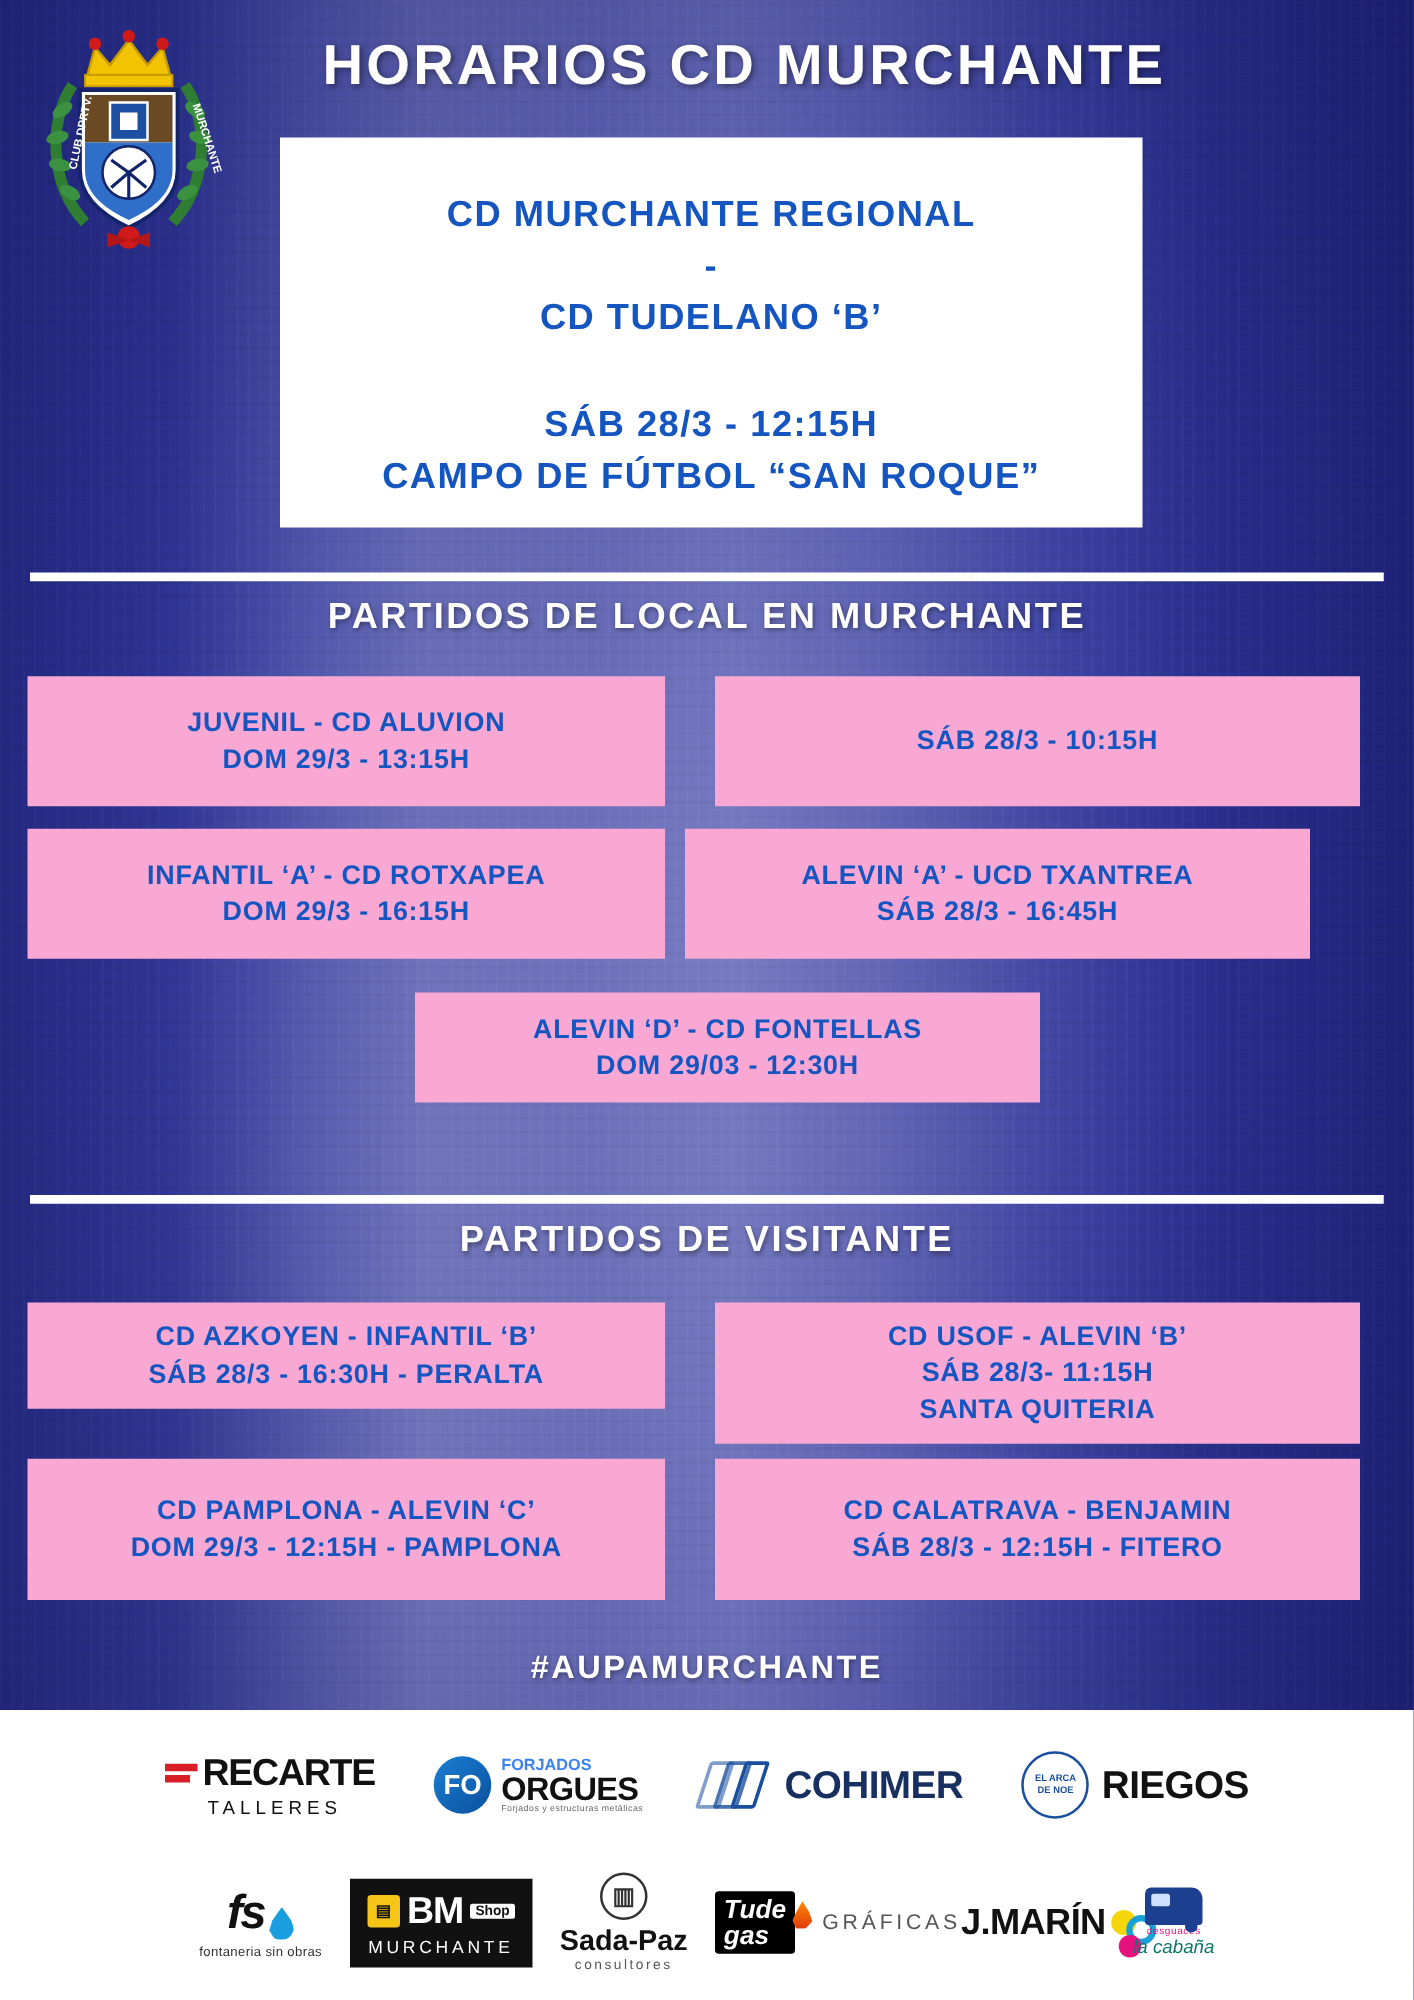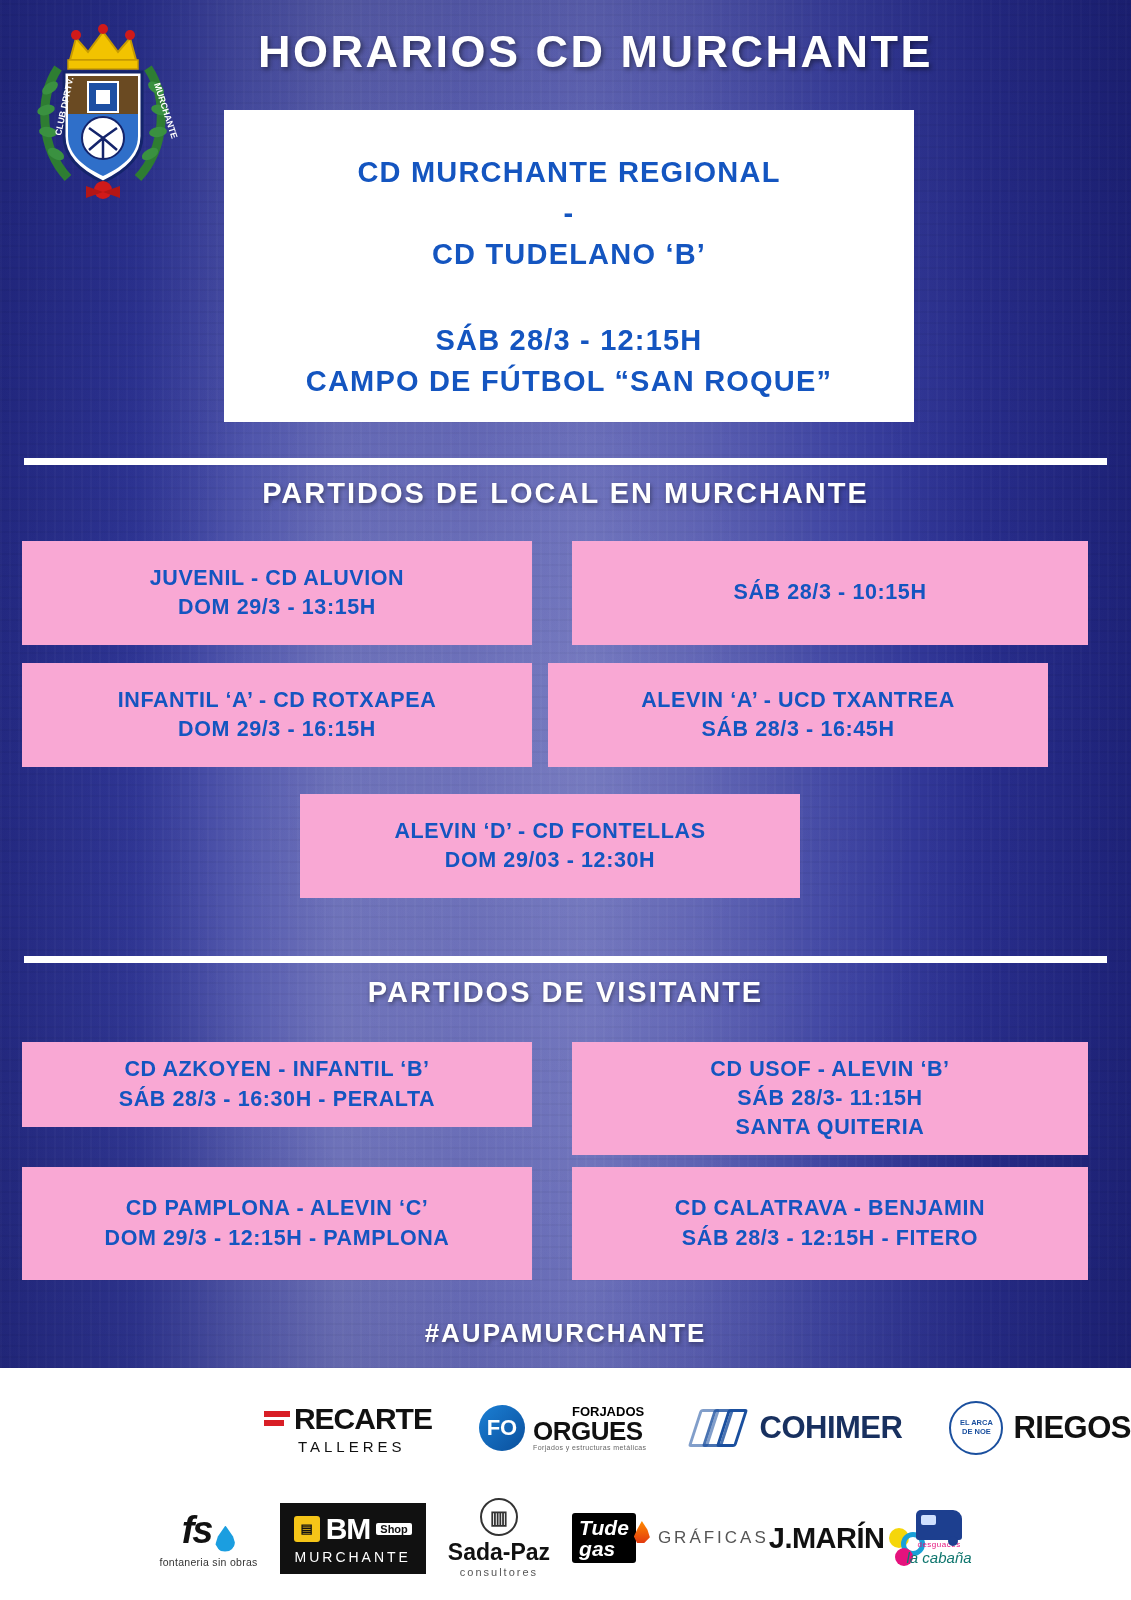--- a/index.html
+++ b/index.html
@@ -141,42 +141,42 @@
 
   
   .sponsors {
     position: absolute;
     left: 0; top: 1368px;
     width: 1131px; height: 232px;
     background: #ffffff;
     z-index: 3;
   }
   .sp-row { position: absolute; left: 0; width: 1131px; display: flex; align-items: center; justify-content: center; }
-  .sp-row-1 { top: 14px; height: 92px; gap: 47px; justify-content: flex-end; }
+  .sp-row-1 { top: 14px; height: 92px; gap: 47px; }
   .sp-row-2 { top: 116px; height: 108px; gap: 22px; }
   .sp { display: flex; align-items: center; justify-content: center; position: relative; }
 
   
   .recarte { flex-direction: column; align-items: flex-start; }
   .recarte .r1 { display:flex; align-items:center; }
   .recarte .bars { display:flex; flex-direction:column; gap:3px; margin-right:4px; }
   .recarte .bars i { display:block; width:26px; height:6px; background:#d81e26; }
   .recarte .bars i:nth-child(2){ width:20px; }
   .recarte .big { font-size:30px; font-weight:bold; letter-spacing:-1px; color:#111; }
   .recarte .sub { font-size:15px; letter-spacing:4px; color:#111; margin-left:34px; margin-top:2px; }
 
   .orgues { align-items:center; gap:8px; }
   .orgues .fo {
     width:46px;height:46px;border-radius:50%;
     background: linear-gradient(135deg,#1b7fd4,#0a4f9c);
     color:#fff;font-size:22px;font-weight:bold;
     display:flex;align-items:center;justify-content:center;
   }
   .orgues .txt { line-height:1.0; }
-  .orgues .t1 { font-size:13px;font-weight:bold;color:#000000;margin-left:39px; }
+  .orgues .t1 { font-size:13px;font-weight:bold;color:#3b82f6; }
   .orgues .t2 { font-size:26px;font-weight:bold;color:#111;letter-spacing:-.5px; }
   .orgues .t3 { font-size:7px;color:#666;letter-spacing:.4px; }
 
   .cohimer { align-items:center; gap:10px; }
   .cohimer .hex { position:relative; width:56px; height:46px; }
   .cohimer .hex span {
     position:absolute; top:4px; width:20px; height:38px;
     border:3px solid #1a4f9e; border-radius:3px;
     transform: skewX(-18deg);
   }
@@ -322,21 +322,21 @@
 
   <div class="card" style="left:22px; top:663px; width:510px; height:104px;">
     <div>INFANTIL ‘A’ - CD ROTXAPEA</div>
     <div>DOM 29/3 - 16:15H</div>
   </div>
   <div class="card" style="left:548px; top:663px; width:500px; height:104px;">
     <div>ALEVIN ‘A’ - UCD TXANTREA</div>
     <div>SÁB 28/3 - 16:45H</div>
   </div>
 
-  <div class="card" style="left:300px; top:794px; width:500px; height:104px;">
+  <div class="card" style="left:332px; top:794px; width:500px; height:88px;">
     <div>ALEVIN ‘D’ - CD FONTELLAS</div>
     <div>DOM 29/03 - 12:30H</div>
   </div>
 
   <div class="rule" style="top:956px;"></div>
   <div class="section-title" style="top:976px;">PARTIDOS DE VISITANTE</div>
 
   <div class="card" style="left:22px; top:1042px; width:510px; height:85px;">
     <div>CD AZKOYEN - INFANTIL ‘B’</div>
     <div>SÁB 28/3 - 16:30H - PERALTA</div>

